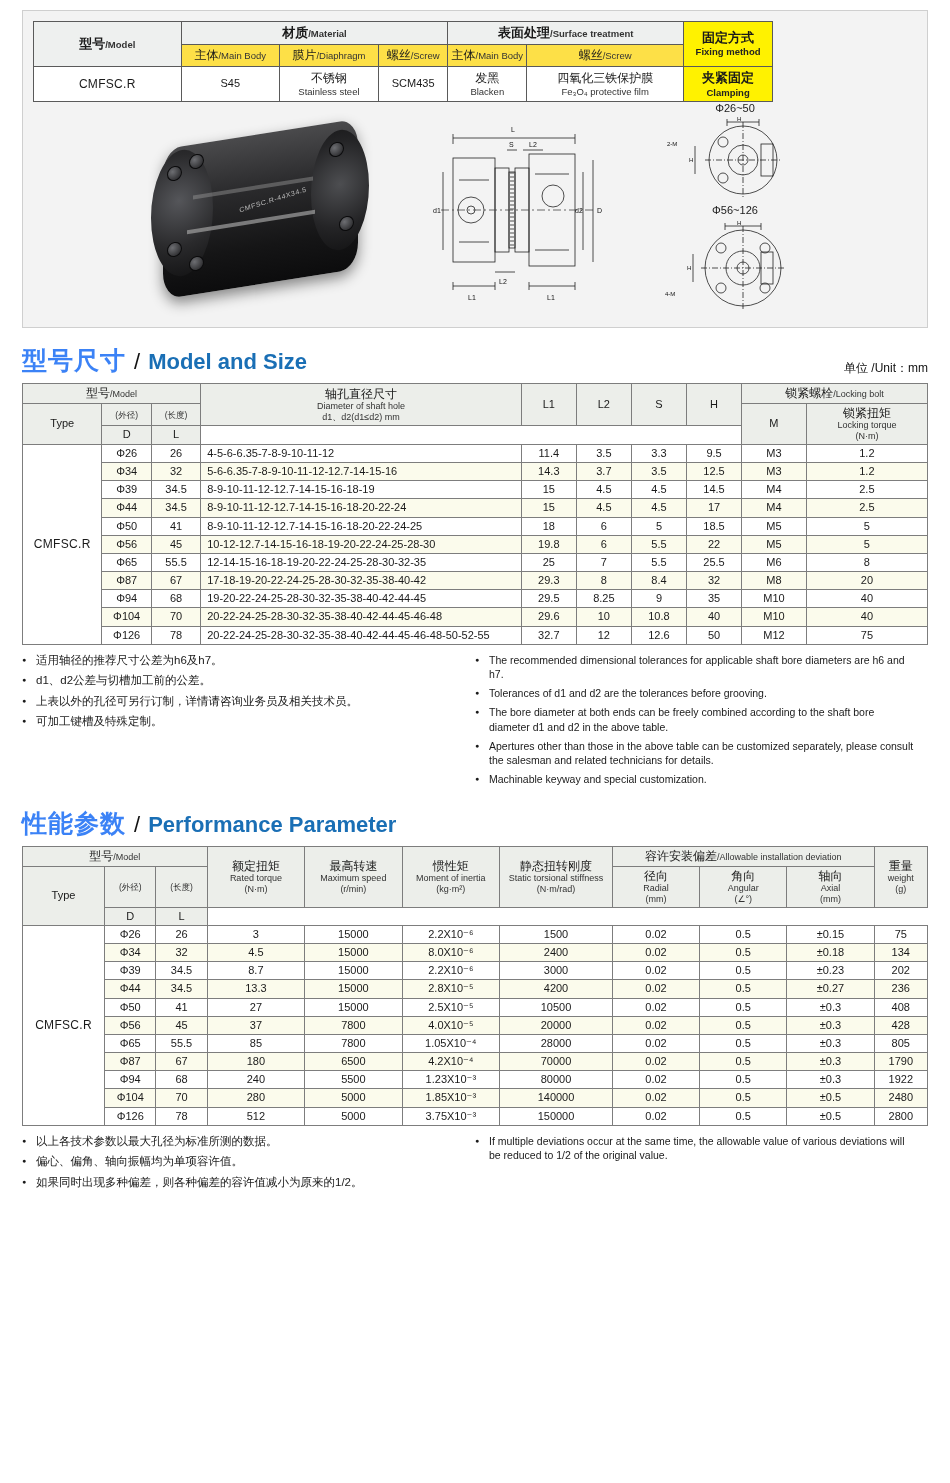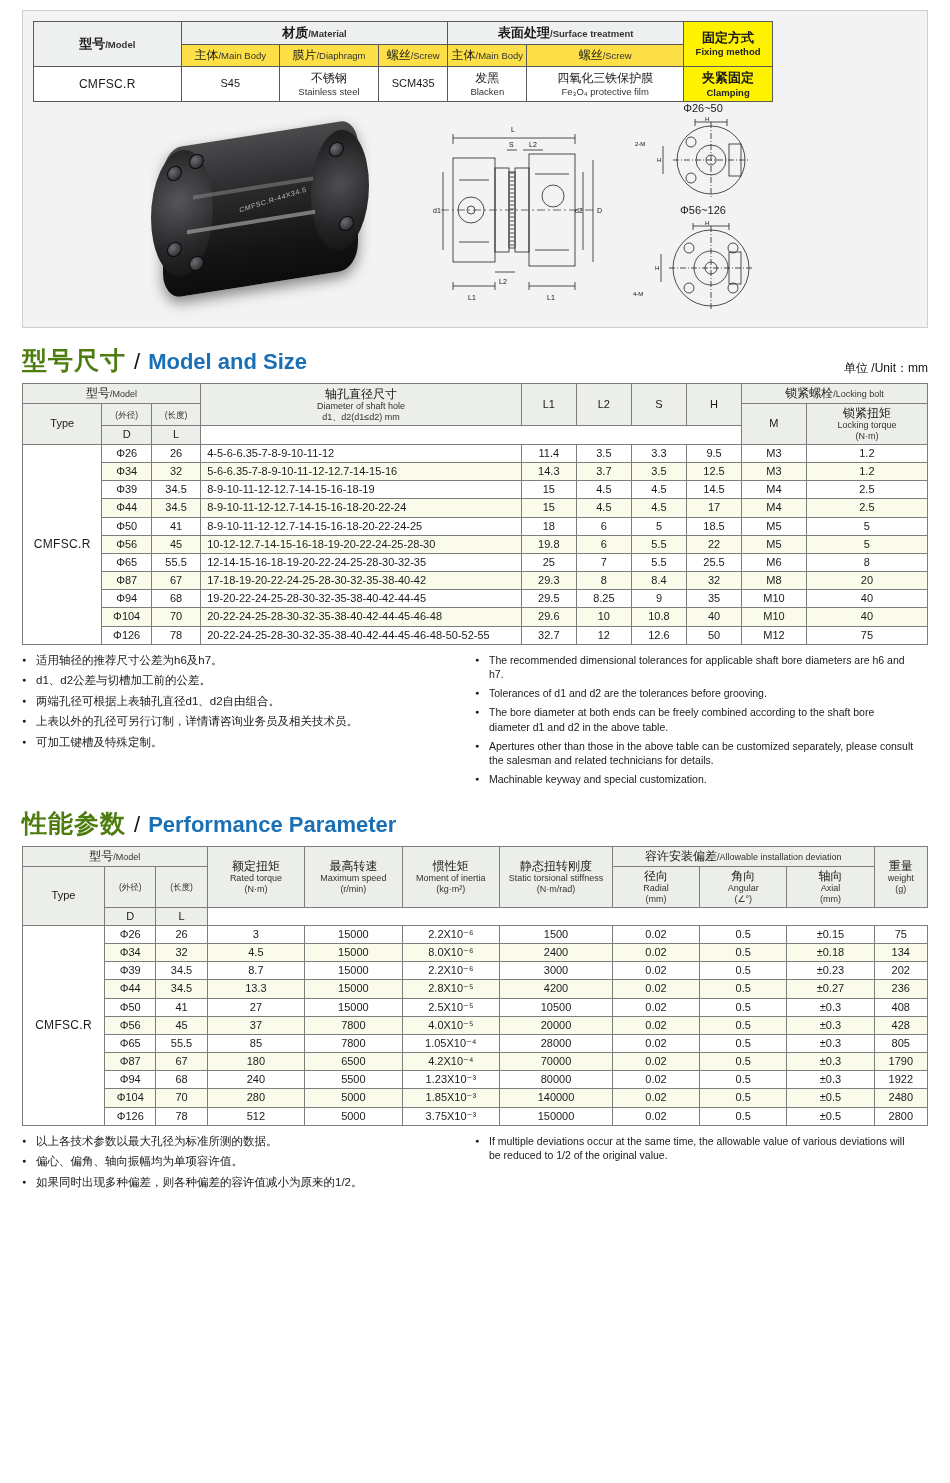--- a/index.html
+++ b/index.html
@@ -83,26 +83,26 @@
     transform: skewY(-9deg);
   }
   .label-etch {
     position: absolute; left: 96px; top: 72px; transform: skewY(-9deg) rotate(-9deg);
     color: #b9b9b9; font-size: 7px; letter-spacing: .5px;
   }
 
   
   .drawing { position: absolute; left: 390px; top: 8px; width: 200px; height: 200px; }
   
-  .right-figs { position: absolute; left: 600px; top: 0px; width: 140px; height: 215px; }
+  .right-figs { position: absolute; left: 632px; top: 0px; width: 140px; height: 215px; }
   .fig-cap { font-size: 11px; text-align: center; margin-bottom: 2px; }
 
   
   .sec-head { display:flex; align-items: baseline; margin: 16px 0 6px 0; }
-  .sec-cn { font-size: 25px; font-weight: bold; color: #4d7c0f; letter-spacing: 1px; font-family: Liberation Mono, monospace; }
+  .sec-cn { font-size: 25px; font-weight: bold; color: #3b82f6; letter-spacing: 1px; font-family: Liberation Mono, monospace; }
   .sec-slash { font-size: 22px; color: #111; margin: 0 8px; }
   .sec-en { font-size: 22px; color: #1a6fb5; font-weight: bold; }
   .unit { margin-left: auto; font-size: 12px; color: #111; align-self: flex-end; }
 
   
   table.data {
     border-collapse: collapse;
     width: 906px;
     font-size: 11px;
     background: #fff;
@@ -497,21 +497,20 @@
           <td>75</td>
         </tr>
       </tbody>
   </table>
 
   <div class="notes">
     <div class="col">
         <ul id="size-notes-cn">
           <li>适用轴径的推荐尺寸公差为h6及h7。</li>
           <li>d1、d2公差与切槽加工前的公差。</li>
-          <li>两端孔径可根据上表轴孔直径d1、d2自由组合。</li>
           <li>上表以外的孔径可另行订制，详情请咨询业务员及相关技术员。</li>
           <li>可加工键槽及特殊定制。</li>
         </ul>
       </div>
     <div class="col en-col">
         <ul id="size-notes-en">
           <li>The recommended dimensional tolerances for applicable shaft bore diameters are h6 and h7.</li>
           <li>Tolerances of d1 and d2 are the tolerances before grooving.</li>
           <li>The bore diameter at both ends can be freely combined according to the shaft bore diameter d1 and d2 in the above table.</li>
           <li>Apertures other than those in the above table can be customized separately, please consult the salesman and related technicians for details.</li>

